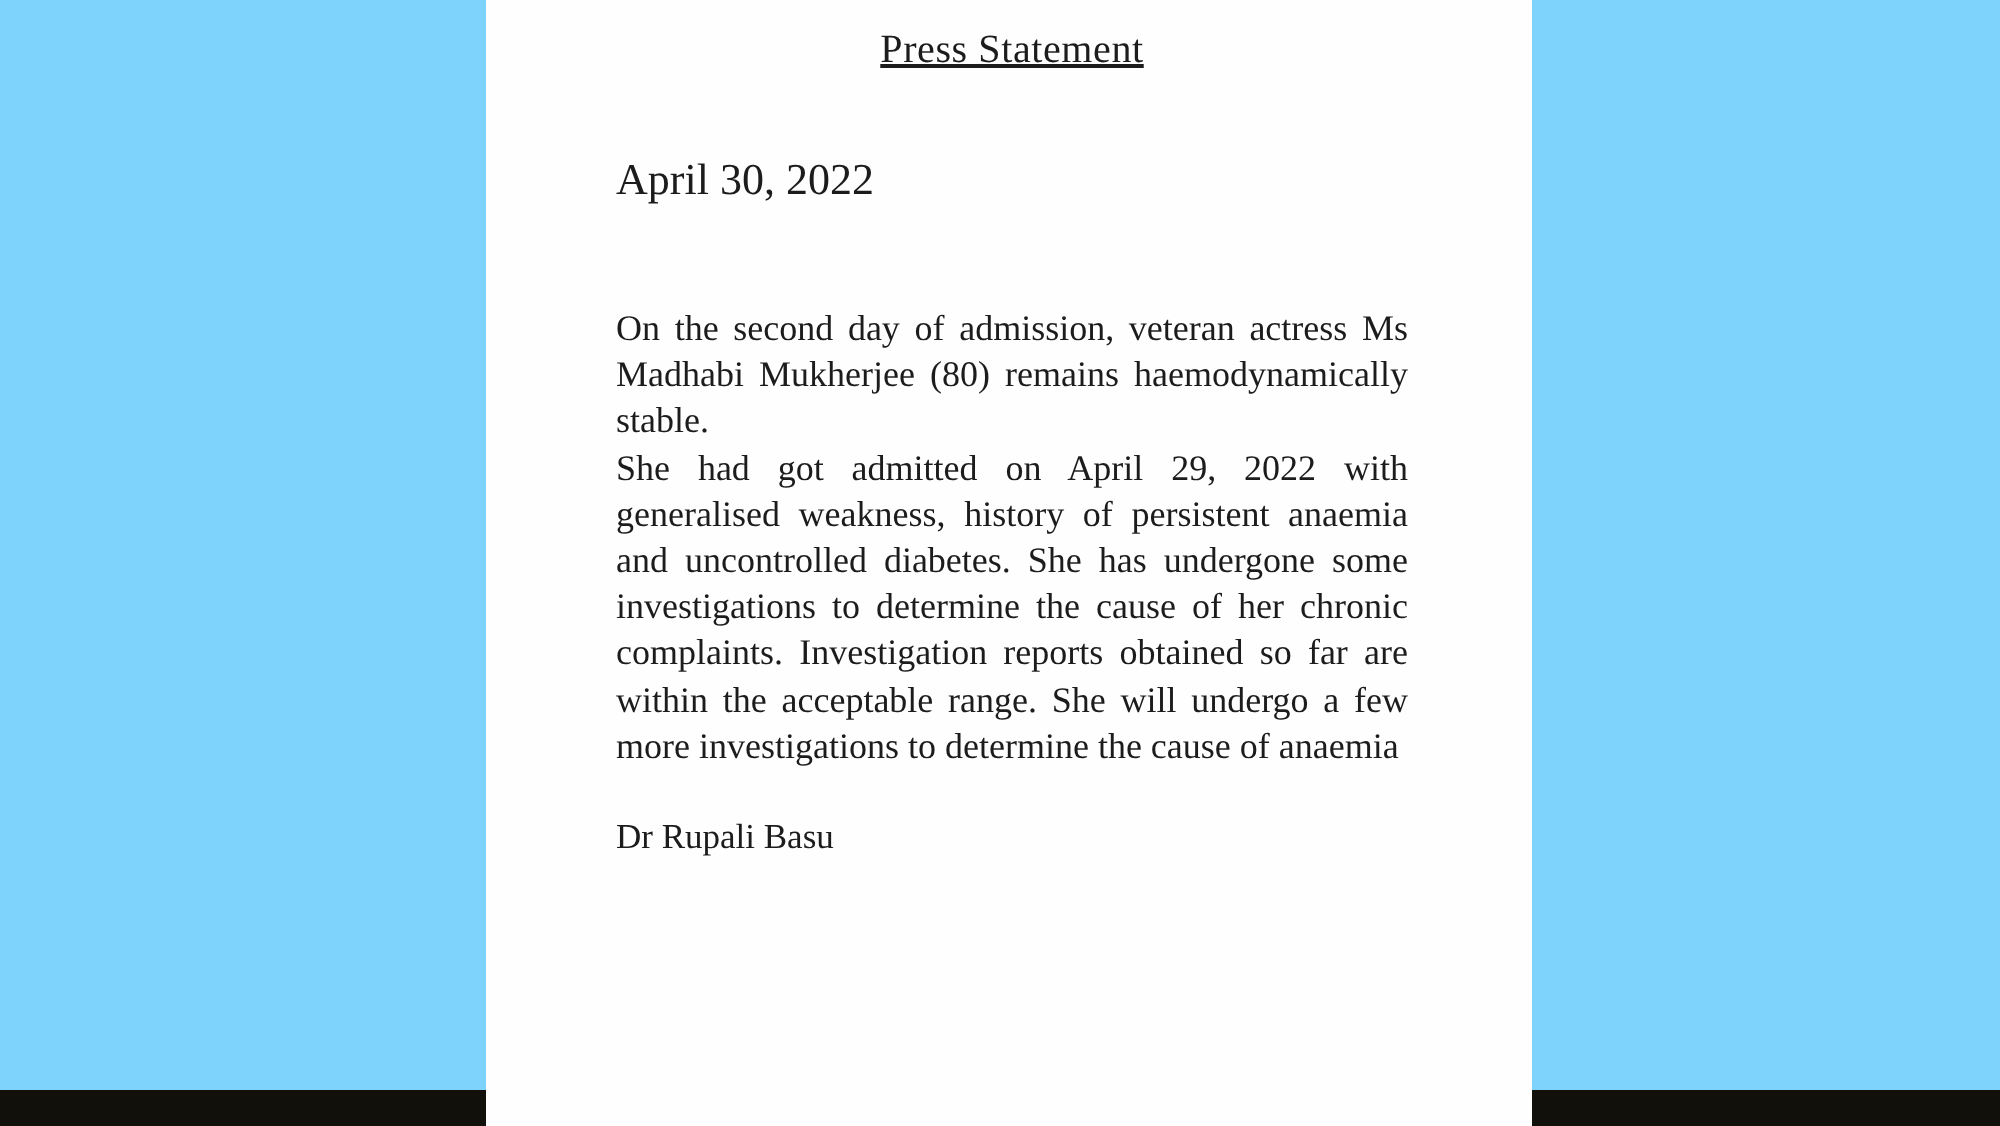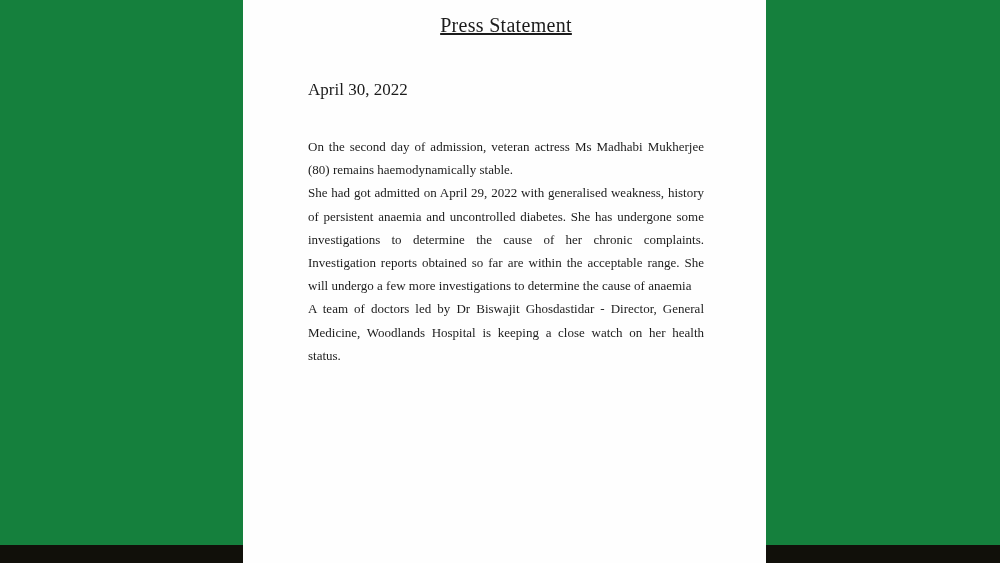--- a/index.html
+++ b/index.html
@@ -8,21 +8,21 @@
     width: 1000px;
     height: 563px;
     overflow: hidden;
     background: #11100a;
     font-family: "Liberation Serif", "DejaVu Serif", serif;
   }
   .backdrop {
     position: relative;
     width: 1000px;
     height: 545px;
-    background: #15803d;
+    background: #7dd3fc;
   }
   .page {
     position: absolute;
     left: 243px;
     top: 0;
     width: 523px;
     height: 563px;
     background: #fefefe;
     color: #1c1c1c;
     box-sizing: border-box;
@@ -32,26 +32,26 @@
     margin: 0;
     font-size: 20px;
     line-height: 26px;
     font-weight: normal;
     text-align: center;
     text-decoration: underline;
     letter-spacing: 0.3px;
   }
   .meta {
     margin-top: 40px;
-    font-size: 17px;
+    font-size: 22px;
     line-height: 23px;
   }
   .doc-body {
-    margin-top: 34px;
-    font-size: 13px;
+    margin-top: 52px;
+    font-size: 18px;
     line-height: 23.2px;
     text-align: justify;
   }
   .doc-body p {
     margin: 0;
   }
   .signature {
     margin-top: 22px;
     font-size: 17.5px;
     line-height: 23px;
@@ -64,19 +64,19 @@
   <div class="page">
     <h1 class="title">Press Statement</h1>
 
     <div class="meta">
       <div>April 30, 2022</div>
     </div>
 
     <div class="doc-body">
       <p>On the second day of admission, veteran actress Ms Madhabi Mukherjee (80) remains haemodynamically stable.</p>
       <p>She had got admitted on April 29, 2022 with generalised weakness, history of persistent anaemia and uncontrolled diabetes. She has undergone some investigations to determine the cause of her chronic complaints. Investigation reports obtained so far are within the acceptable range. She will undergo a few more investigations to determine the cause of anaemia</p>
-      <p>A team of doctors led by Dr Biswajit Ghosdastidar - Director, General Medicine, Woodlands Hospital is keeping a close watch on her health status.</p>
     </div>
 
     <div class="signature">
+      <div>Dr Rupali Basu</div>
     </div>
   </div>
 </div>
 
 </body></html>

